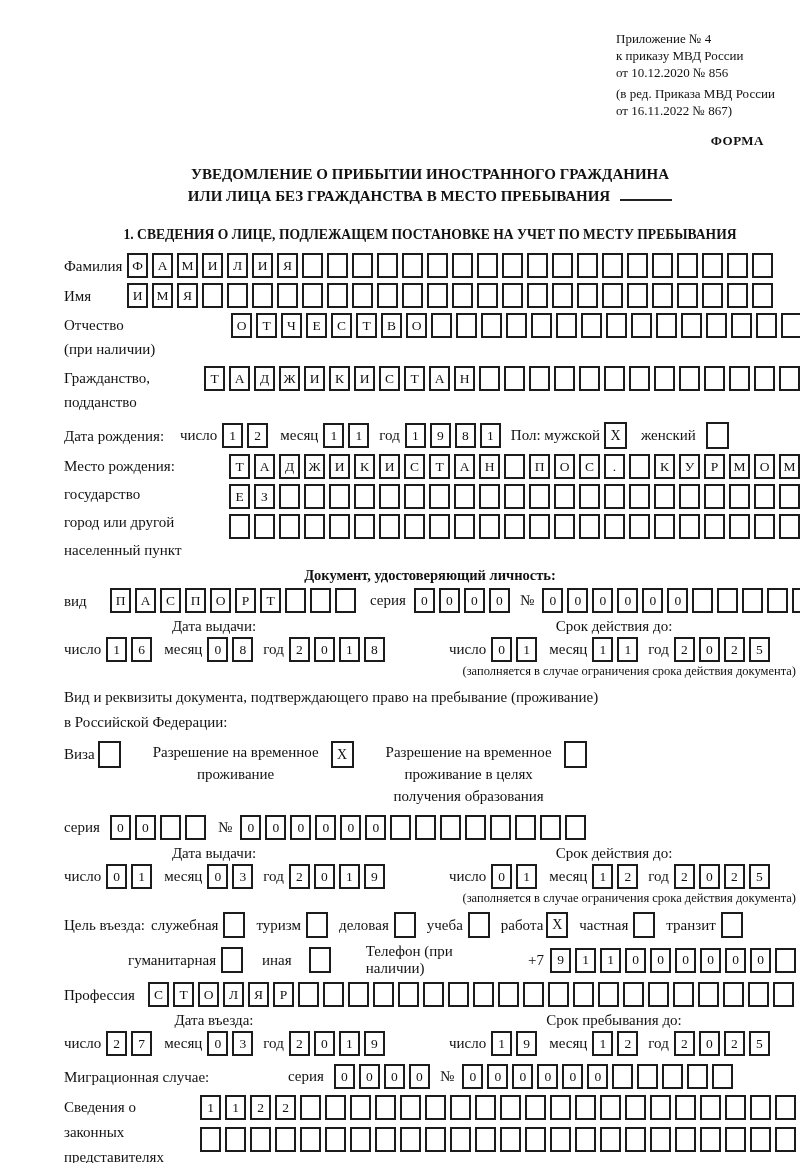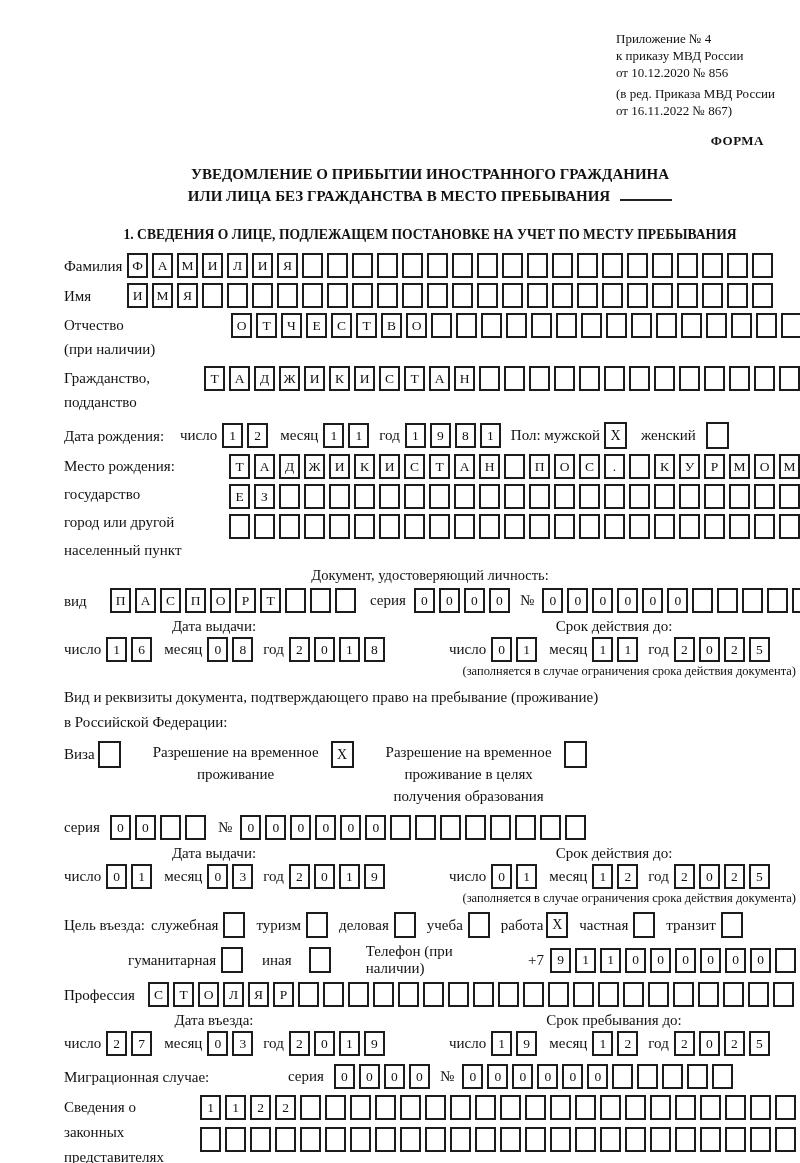--- a/index.html
+++ b/index.html
@@ -313,21 +313,21 @@
           <span class="cell"></span>
           <span class="cell"></span>
           <span class="cell"></span>
           <span class="cell"></span>
           <span class="cell"></span>
           <span class="cell"></span>
         </div>
     </div>
   </div>
 
-  <div style="text-align:center;font-weight:normal;font-size:14.5px;margin:2px 0 4px 0;">Документ, удостоверяющий личность:</div>
+  <div style="text-align:center;font-weight:bold;font-size:14.5px;margin:2px 0 4px 0;">Документ, удостоверяющий личность:</div>
 
   <div class="frow">
     <div class="flabel" style="width:46px;">вид</div>
     <div class="cells">
         <span class="cell">П</span>
         <span class="cell">А</span>
         <span class="cell">С</span>
         <span class="cell">П</span>
         <span class="cell">О</span>
         <span class="cell">Р</span>

